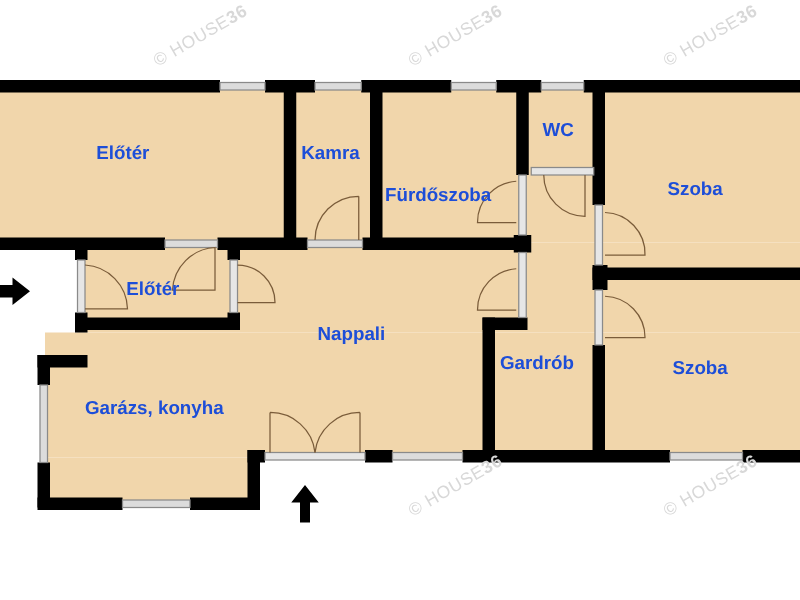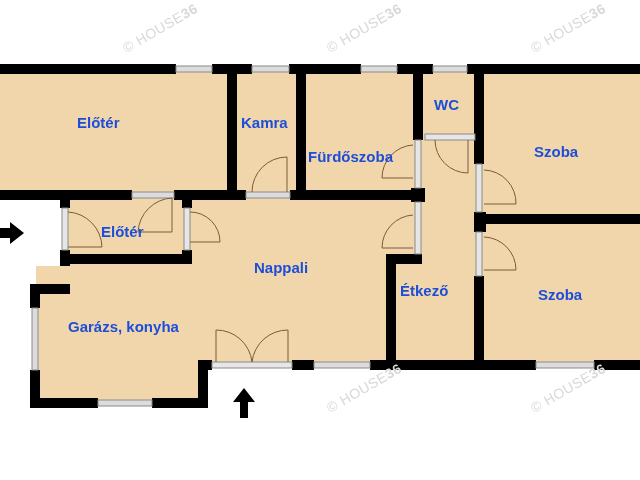--- a/index.html
+++ b/index.html
@@ -115,21 +115,21 @@
   </g>
 </svg>
 
 <div class="room-label" style="left:77px; top:114px;">Előtér</div>
 <div class="room-label" style="left:241px; top:114px;">Kamra</div>
 <div class="room-label" style="left:308px; top:128px;margin-top:20px;">Fürdőszoba</div>
 <div class="room-label" style="left:434px; top:96px;">WC</div>
 <div class="room-label" style="left:534px; top:143px;">Szoba</div>
 <div class="room-label" style="left:101px; top:223px;">Előtér</div>
 <div class="room-label" style="left:254px; top:259px;">Nappali</div>
-<div class="room-label" style="left:400px; top:282px;">Étkező</div>
+<div class="room-label" style="left:400px; top:282px;">Gardrób</div>
 <div class="room-label" style="left:538px; top:286px;">Szoba</div>
 <div class="room-label" style="left:68px; top:318px;">Garázs, konyha</div>
 
 <div class="wm" style="left:118px; top:20px;"><span>© HOUSE</span><b>36</b></div>
 <div class="wm" style="left:322px; top:20px;"><span>© HOUSE</span><b>36</b></div>
 <div class="wm" style="left:526px; top:20px;"><span>© HOUSE</span><b>36</b></div>
 <div class="wm" style="left:322px; top:380px;"><span>© HOUSE</span><b>36</b></div>
 <div class="wm" style="left:526px; top:380px;"><span>© HOUSE</span><b>36</b></div>
 
 </body></html>

